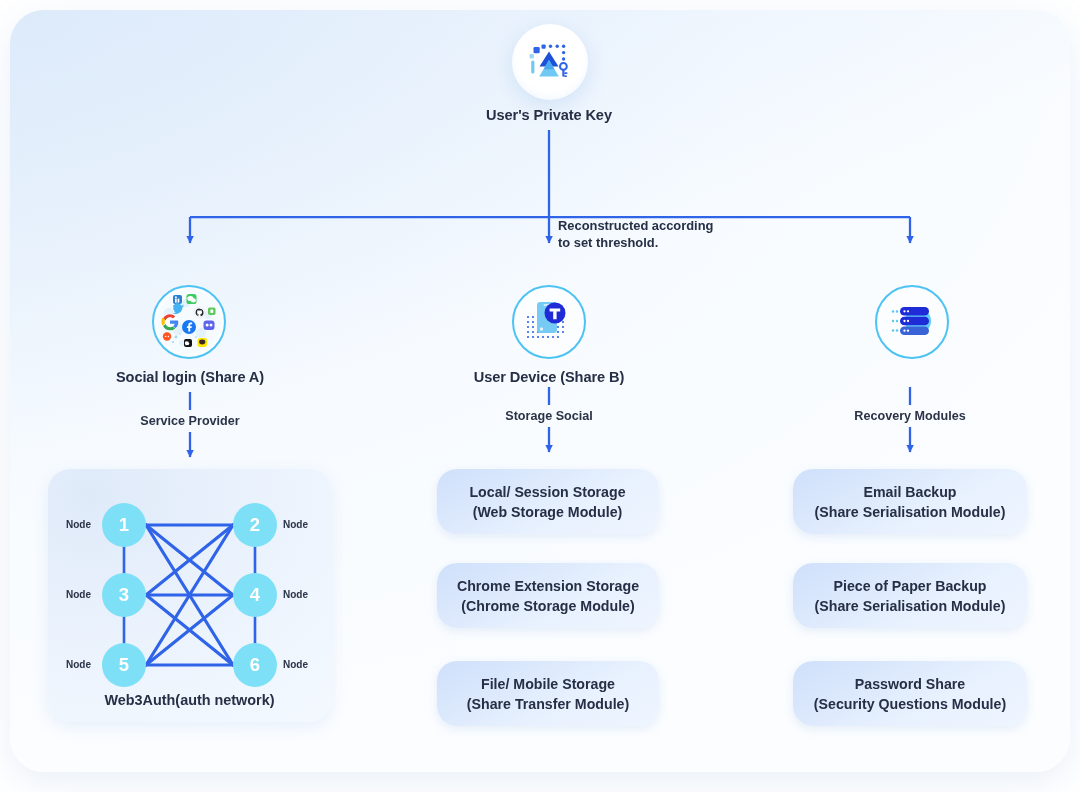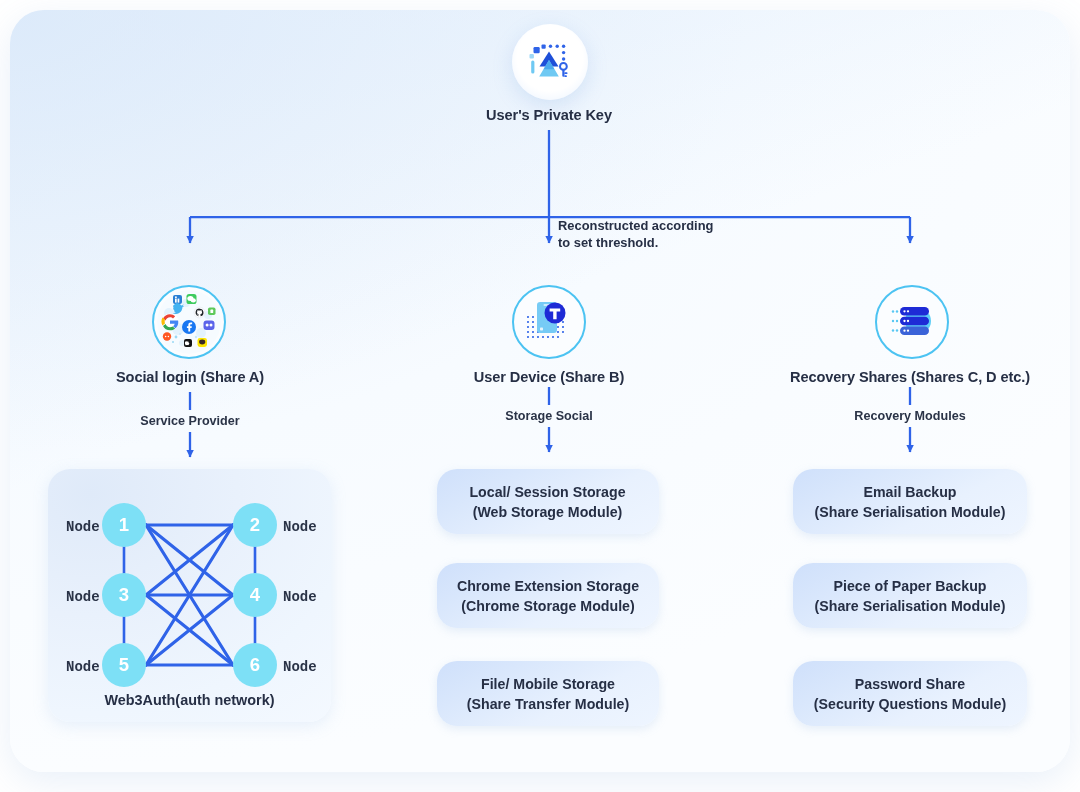--- a/index.html
+++ b/index.html
@@ -108,24 +108,23 @@
     border-radius: 50%;
     background: #7de0f6;
     color: #ffffff;
     font-size: 18.5px;
     font-weight: 700;
     display: flex; align-items: center; justify-content: center;
   }
   .net-side-label {
     position: absolute;
     color: #2a3347;
-    font-size: 14px;
+    font-size: 10px;
     font-weight: 700;
     white-space: nowrap;
-    font-family: Liberation Mono, monospace;
   }
   #net-wires { position: absolute; left: 0; top: 0; width: 283px; height: 253px; }
 
   
   .pill {
     position: absolute;
     border-radius: 20px;
     background: linear-gradient(152deg, #cfe0fb 0%, #d9e7fc 26%, #e8f1fe 62%, #eef5ff 100%);
     box-shadow: 0 3px 10px rgba(150,180,225,0.22);
     display: flex; flex-direction: column;
@@ -357,21 +356,20 @@
       <g fill="#ffffff">
         <circle cx="20.5" cy="17.3" r="1.15"></circle>
           <circle cx="24" cy="17.3" r="1.15"></circle>
         <circle cx="20.5" cy="27" r="1.15"></circle>
           <circle cx="24" cy="27" r="1.15"></circle>
         <circle cx="20.5" cy="36.7" r="1.15"></circle>
           <circle cx="24" cy="36.7" r="1.15"></circle>
       </g>
     </svg>
   </div>
-  <div class="node-title" style="left:910px; top:369px;">Recovery Shares (Shares C, D etc.)</div>
   <div class="edge-label" style="left:910px; top:409px;">Recovery Modules</div>
 
   <div id="w3a-panel">
     <svg id="net-wires" viewBox="0 0 283 253">
       <g stroke="#2f63e8" stroke-width="3.2" stroke-linecap="round">
 
         <line x1="98" y1="56" x2="185" y2="56"></line>
         <line x1="98" y1="126" x2="185" y2="126"></line>
         <line x1="98" y1="196" x2="185" y2="196"></line>
 

